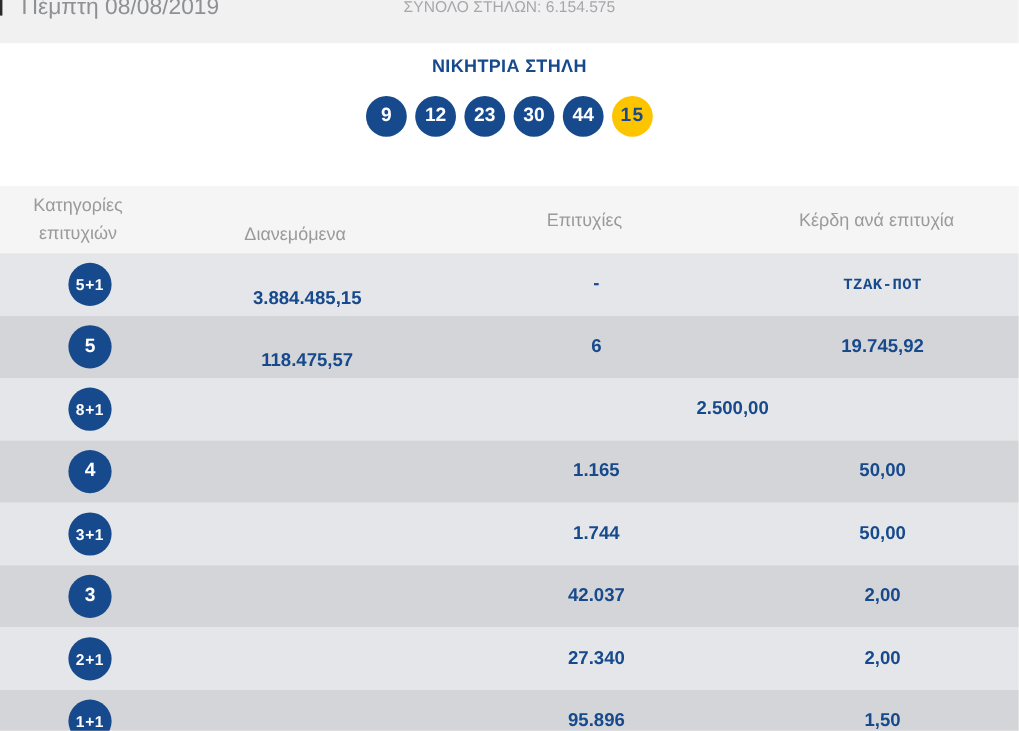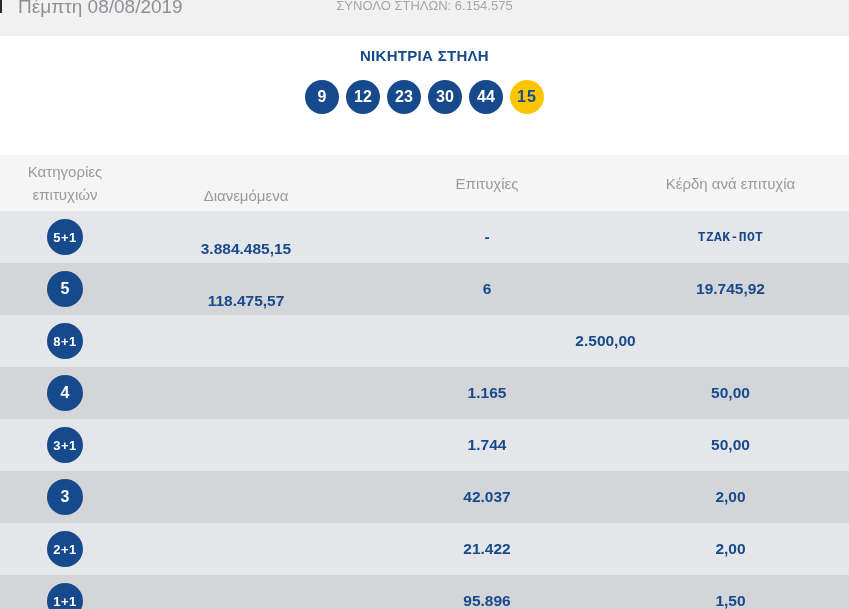--- a/index.html
+++ b/index.html
@@ -29,21 +29,21 @@
   
   .tbl{width:849px;}
   .t-row{display:flex;align-items:center;}
   .t-head{height:56px;background:var(--header-bg);color:var(--header-text);font-size:15px;}
   .col{text-align:center;}
   .col-cat{width:130px;}
   .col-dist{width:232px;margin-top:24px;}
   .col-wins{width:250px;}
   .col-pay{flex:1;}
   .head-cat-inner{display:inline-block;width:96px;line-height:1.55;}
-  .row{height:52px;}
+  .row{height:52px;padding-left:10px;}
   .row--light{background:var(--row-light);}
   .row--dark{background:var(--row-dark);}
   .badge{width:36px;height:36px;border-radius:50%;background:var(--navy);color:#fff;
     font-weight:bold;font-size:16px;display:flex;align-items:center;justify-content:center;margin:0 auto;}
   .badge--small{font-size:13px;letter-spacing:.5px;}
   .cell{font-weight:bold;color:var(--navy);font-size:15.5px;}
   .cell--jackpot{font-size:13px;letter-spacing:.4px;font-family:Liberation Mono, monospace;}
 </style>
 </head>
 <body>
@@ -121,21 +121,21 @@
     </div>
     <div class="col col-dist cell"></div>
     <div class="col col-wins cell">42.037</div>
     <div class="col col-pay cell">2,00</div>
   </div>
       <div class="t-row row row--light">
     <div class="col col-cat">
       <div class="badge badge--small">2+1</div>
     </div>
     <div class="col col-dist cell"></div>
-    <div class="col col-wins cell">21.422</div>
+    <div class="col col-wins cell">27.340</div>
     <div class="col col-pay cell">2,00</div>
   </div>
       <div class="t-row row row--dark">
     <div class="col col-cat">
       <div class="badge badge--small">1+1</div>
     </div>
     <div class="col col-dist cell"></div>
     <div class="col col-wins cell">95.896</div>
     <div class="col col-pay cell">1,50</div>
   </div>

